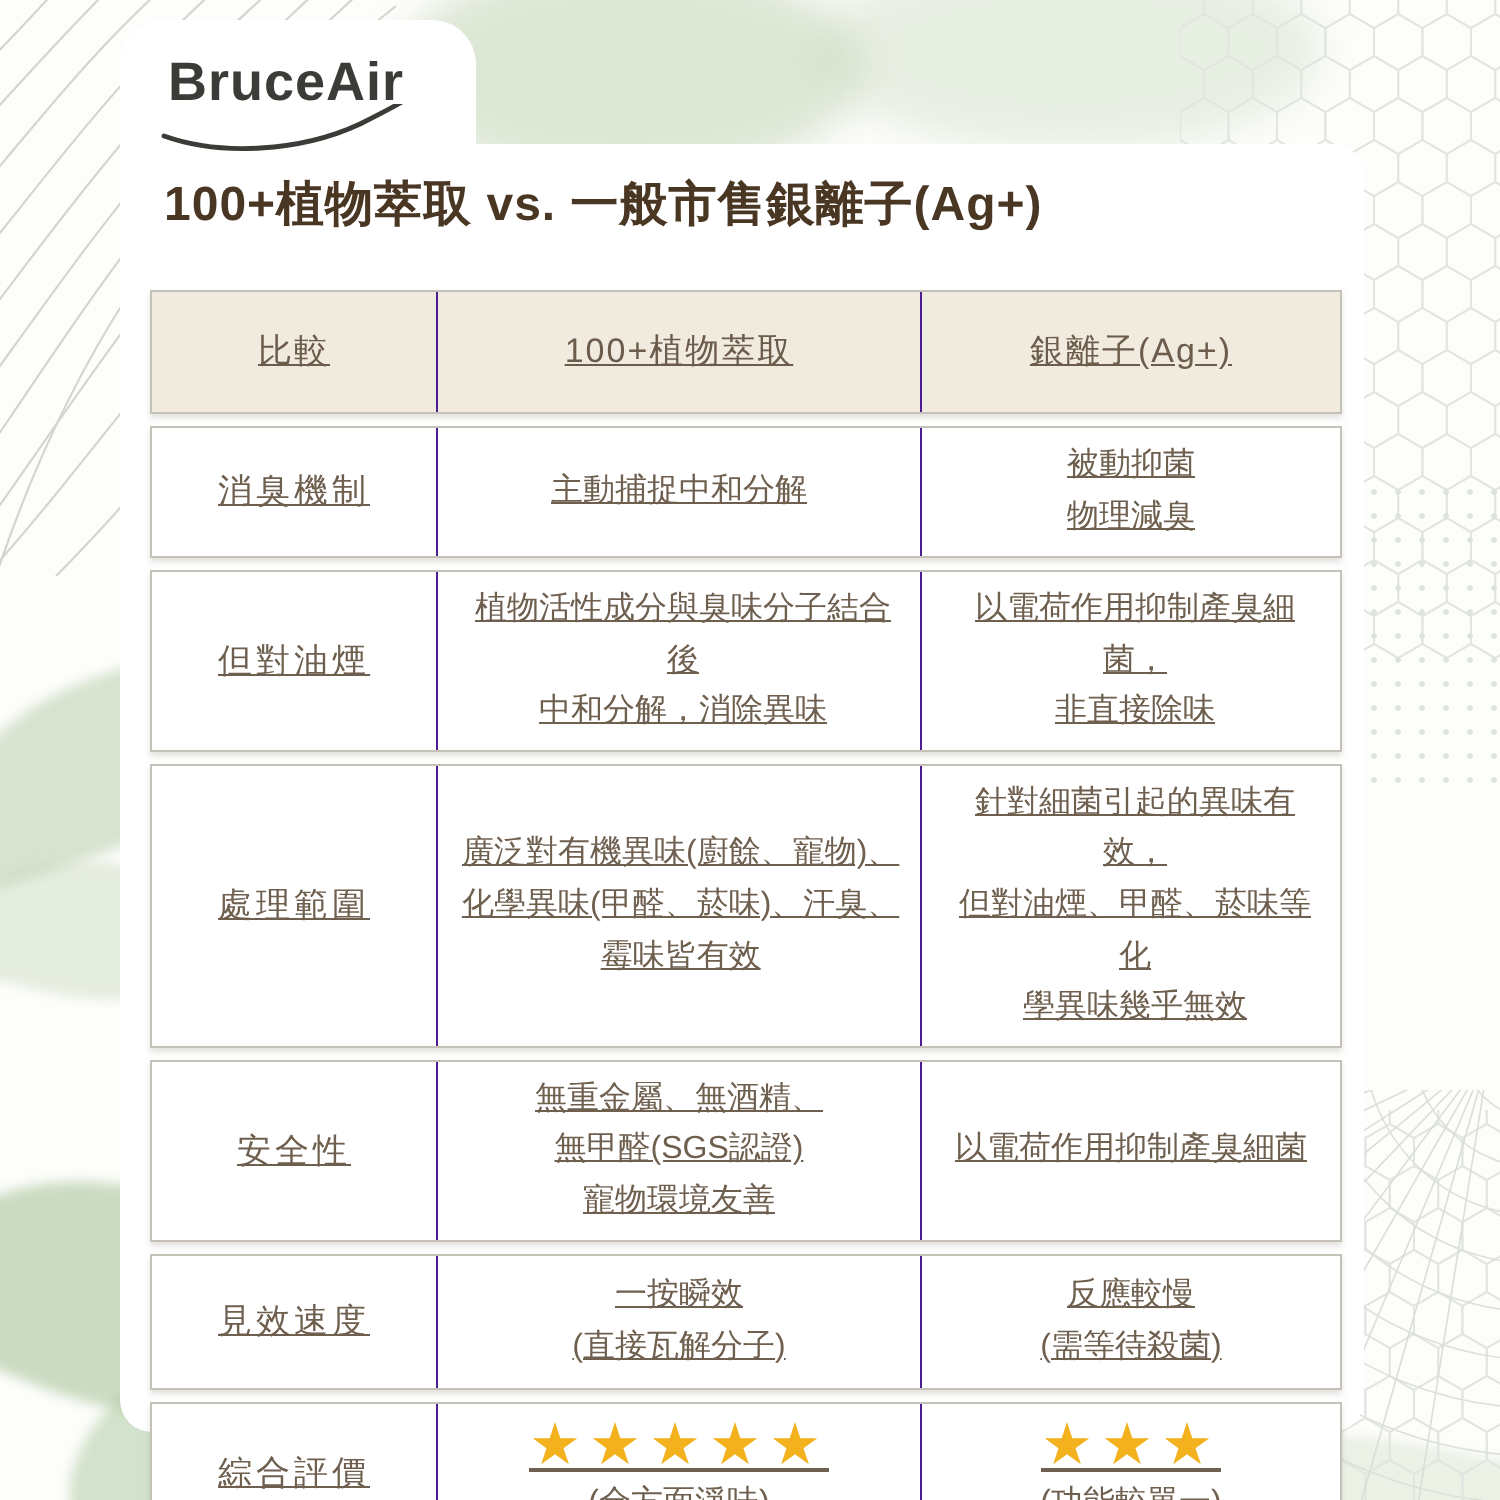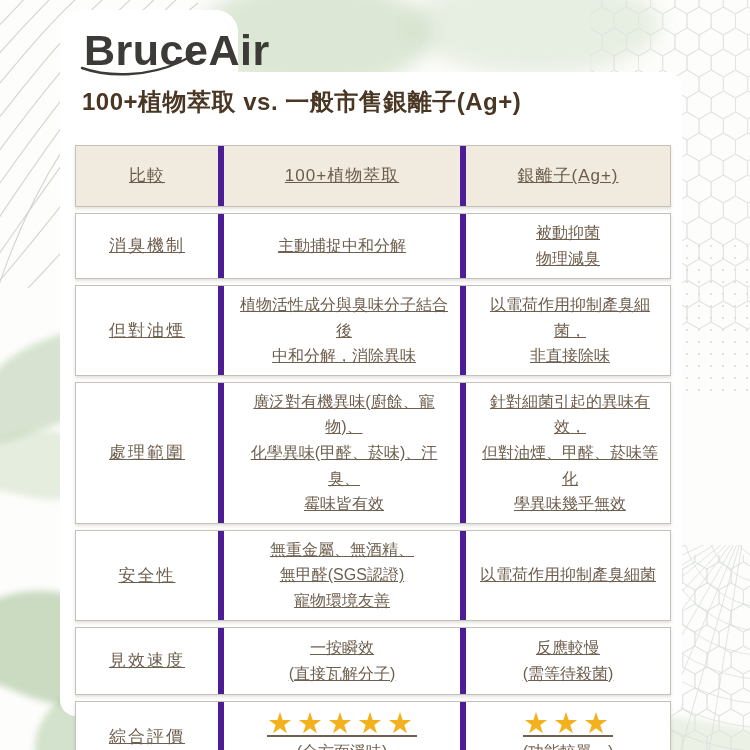--- a/index.html
+++ b/index.html
@@ -12,36 +12,36 @@
   .leaf{position:absolute;filter:blur(3px);}
   .dots{position:absolute;background-image:radial-gradient(#dbe2da 1.3px,transparent 1.5px);
         background-size:12px 12px;opacity:.9;}
 
   
   .card{position:absolute;left:60px;top:72px;width:622px;height:644px;background:#ffffff;border-radius:16px;}
   .logo-card{position:absolute;left:60px;top:10px;width:178px;height:92px;background:#ffffff;border-radius:22px;}
 
   
   .logo{position:absolute;left:84px;top:26px;width:160px;height:52px;color:#3d3b38;}
-  .logo .txt{font-size:43px;font-weight:700;letter-spacing:.5px;}
+  .logo .txt{font-size:27px;font-weight:700;letter-spacing:.5px;}
   .logo .air{}
   .logo svg{position:absolute;left:-4px;top:26px;}
 
   
   .title{position:absolute;left:82px;top:86px;width:600px;font-size:24px;font-weight:800;
          color:#4a3723;letter-spacing:.5px;white-space:nowrap;}
 
   
   .cmp-table{position:absolute;left:75px;top:145px;width:596px;display:flex;flex-direction:column;gap:6px;}
   .t-row{display:grid;grid-template-columns:142px 1fr 210px;background:#ffffff;
          border:1px solid #c5c1b8;box-shadow:0 2px 3px rgba(140,135,120,.25);}
   .t-row.head{background:#f1eadf;}
   .cell{display:flex;flex-direction:column;justify-content:center;align-items:center;text-align:center;
         padding:6px 8px;font-size:16px;line-height:1.6;color:#6e5f4e;white-space:pre-line;text-decoration:underline;}
-  .cell.c2,.cell.c3{border-left:6px solid #4c1d95;}
+  .cell.c2,.cell.c3{border-left:1px solid #4c1d95;}
   .cell.left{align-items:flex-start;text-align:center;padding-left:12px;}
   .lab{font-size:17px;letter-spacing:2px;}
   .head .cell{font-size:17px;color:#6b5c4b;letter-spacing:1px;}
   .h-head{min-height:60px}.h-r0{min-height:64px}.h-r1{min-height:84px}.h-r2{min-height:100px}
   .h-r3{min-height:80px}.h-r4{min-height:66px}.h-r5{min-height:62px}
   .stars{color:#f2b11d;font-size:29px;letter-spacing:4px;line-height:1.1;white-space:nowrap;}
   .star-note{font-size:16px;color:#6e5f4e;}
 </style>
 </head>
 <body>

